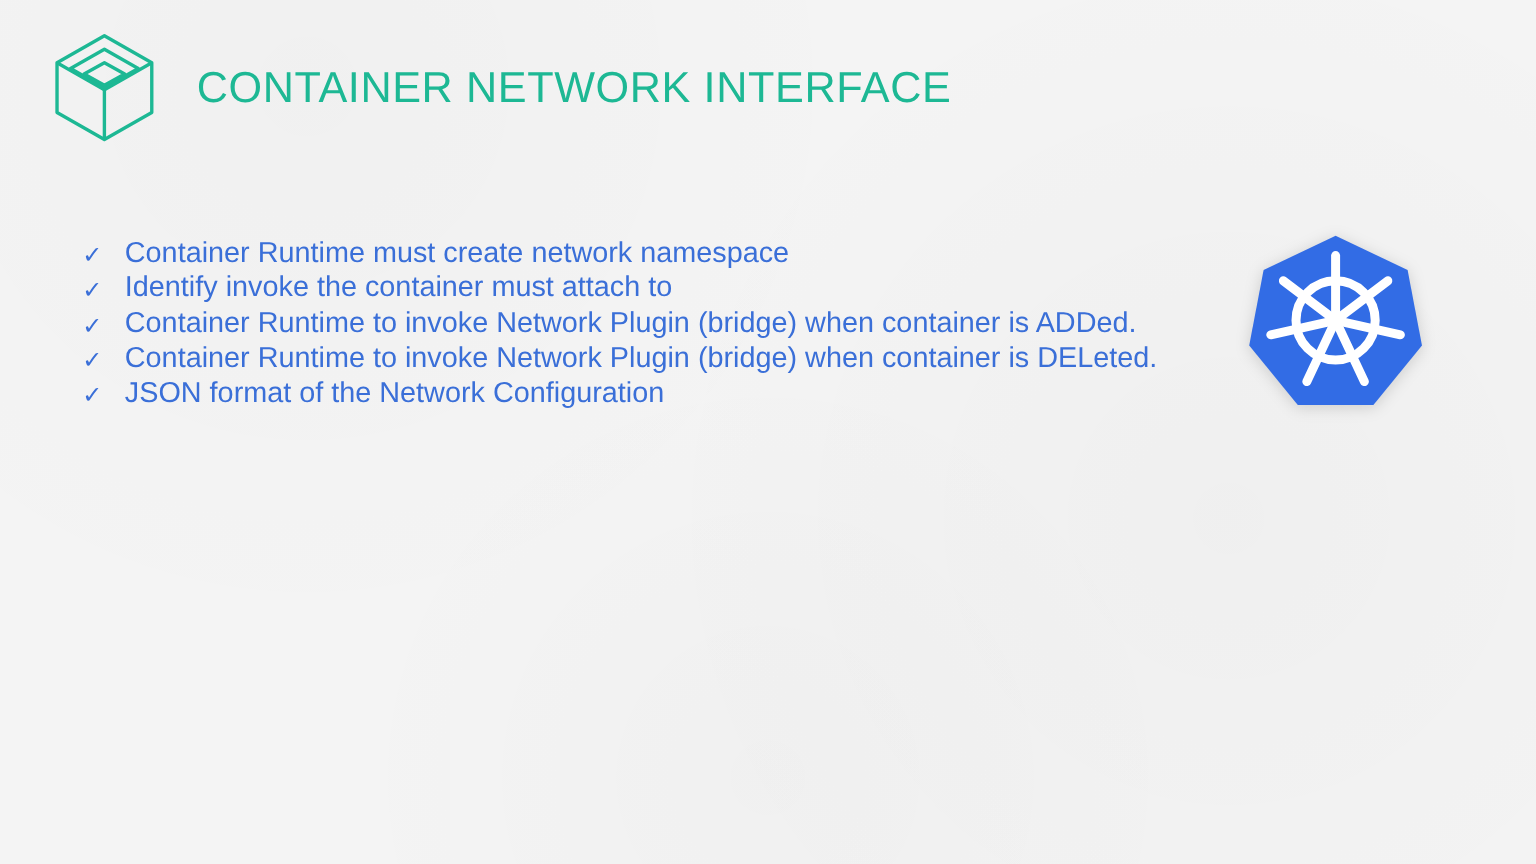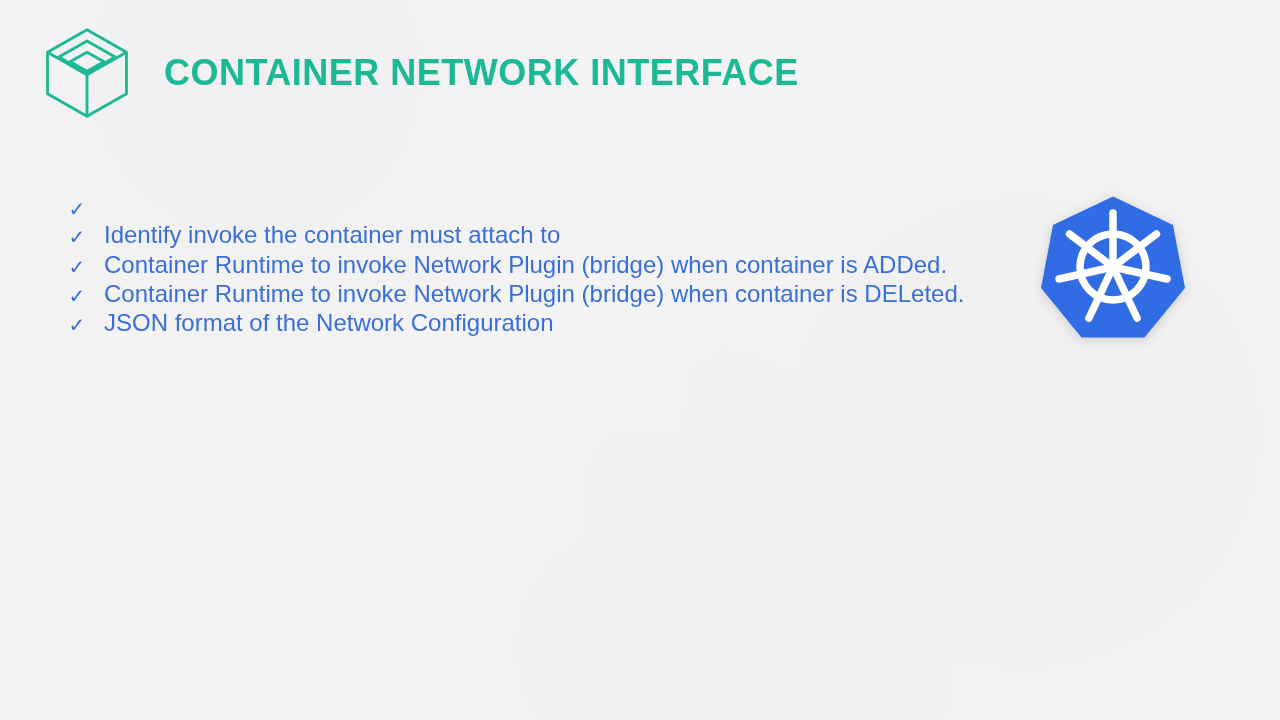--- a/index.html
+++ b/index.html
@@ -21,21 +21,21 @@
     display: flex;
     align-items: center;
     gap: 30px;
   }
 
   .cni-logo { width: 94px; height: 94px; flex-shrink: 0; }
 
   .title {
     color: #1db894;
     font-size: 36px;
-    font-weight: 700;
+    font-weight: 400;
     letter-spacing: 0.5px;
   }
 
   .bullets {
     position: absolute;
     top: 196px;
     left: 68px;
     right: 230px;
   }
 
@@ -81,20 +81,21 @@
       <polygon points="50,16 80,33 50,50 20,33"></polygon>
       <polygon points="50,28 68,38 50,48 32,38"></polygon>
     </g>
   </svg>
   <h1 class="title">CONTAINER NETWORK INTERFACE</h1>
 </div>
 
 <ul class="bullets">
   <li class="bullet">
     <span class="check">✓</span>
+    <span>Container Runtime must create network namespace</span>
   </li>
   <li class="bullet">
     <span class="check">✓</span>
     <span>Identify invoke the container must attach to</span>
   </li>
   <li class="bullet">
     <span class="check">✓</span>
     <span>Container Runtime to invoke Network Plugin (bridge) when container is ADDed.</span>
   </li>
   <li class="bullet">

